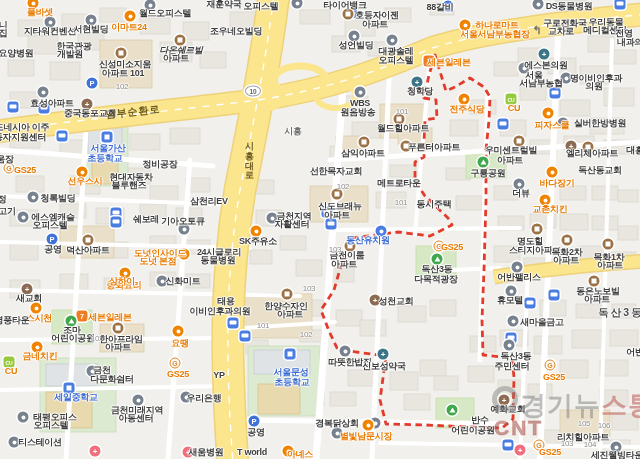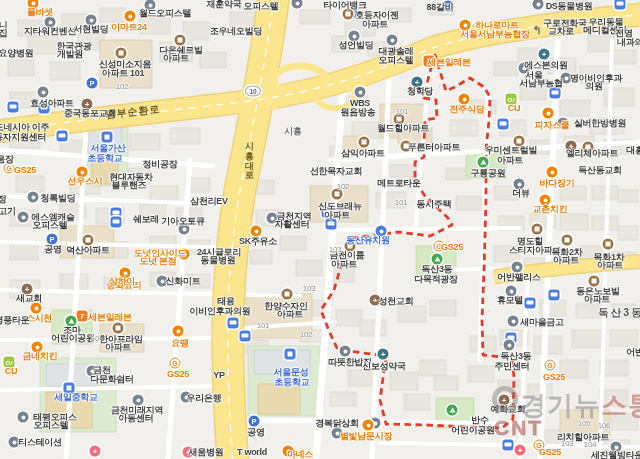--- a/index.html
+++ b/index.html
@@ -579,21 +579,21 @@
       <div class="lb" style="left: 561px; top: 31px;">교차로</div>
       <div class="lb" style="left: 606px; top: 22px;">우리동물</div>
       <div class="lb" style="left: 605px; top: 30px;">메디컬센터</div>
       <div class="lb" style="left: 624px; top: 33px;">전영</div>
       <div class="lb" style="left: 630px; top: 42px;">내과의</div>
       <div class="lb" style="left: 74px; top: 46px;">한국관광</div>
       <div class="lb" style="left: 70px; top: 54px;">개발원</div>
       <div class="lb" style="left: 125px; top: 64px;">신성미소지움</div>
       <div class="lb" style="left: 123px; top: 73px;">아파트 101</div>
       <div class="lb num" style="left: 122px; top: 87px;">102</div>
-      <div class="lb" style="left: 181px; top: 50px;">다온쉐르빌</div>
+      <div class="lb" style="left: 181px; top: 50px; font-style: italic;">다온쉐르빌</div>
       <div class="lb" style="left: 176px; top: 58px;">아파트</div>
       <div class="lb" style="left: 16px; top: 53px;">요양병원</div>
       <div class="lb" style="left: 3px; top: 25px;">니</div>
       <div class="lb" style="left: 3px; top: 33px;">집</div>
       <div class="lb" style="left: 52px; top: 103px;">효성아파트</div>
       <div class="lb" style="left: 90px; top: 113px;">중국동포교회</div>
       <div class="lb" style="left: 546px; top: 65px;">에스본의원</div>
       <div class="lb" style="left: 534px; top: 75px;">서울</div>
       <div class="lb" style="left: 541px; top: 83px;">서남부농협</div>
       <div class="lb" style="left: 420px; top: 91px;">청학당</div>

